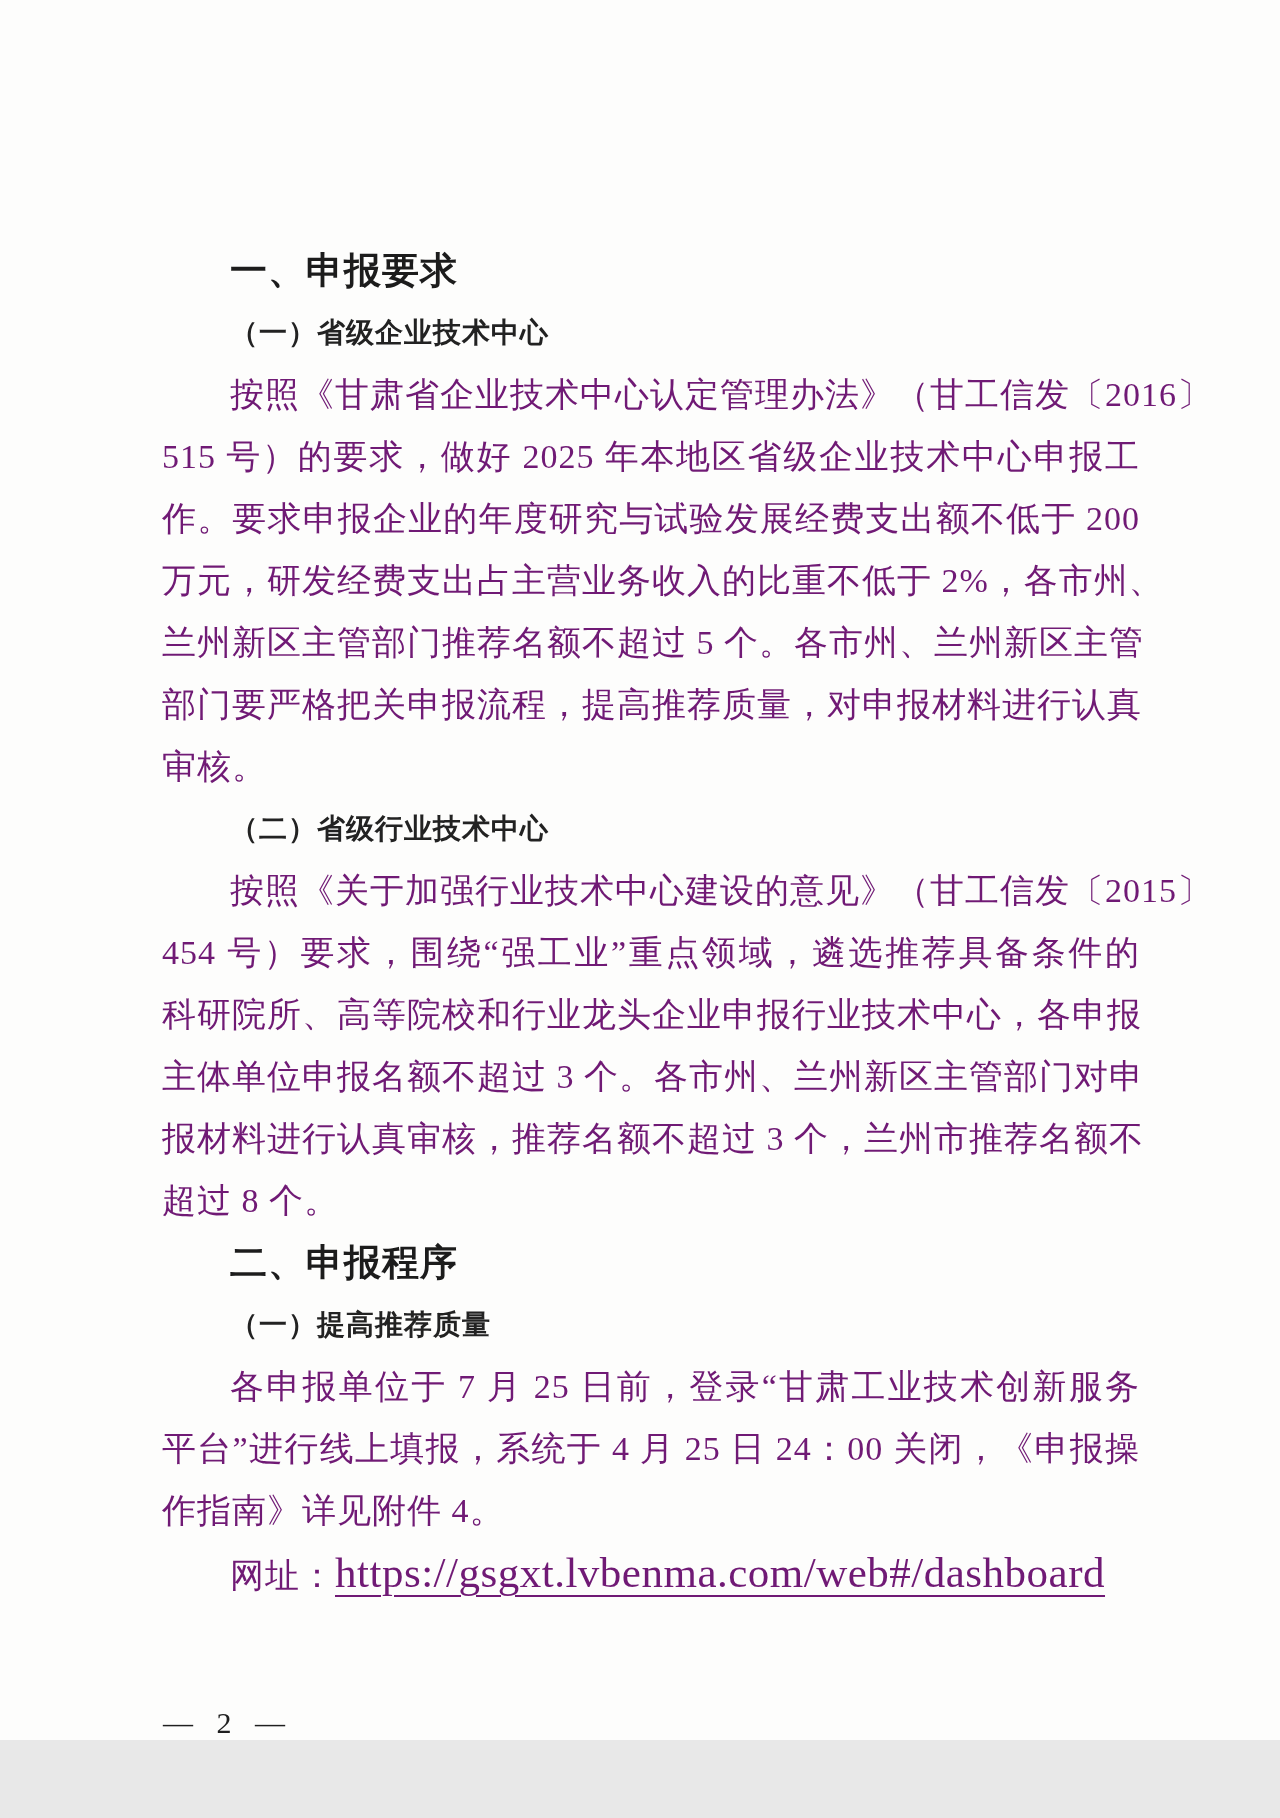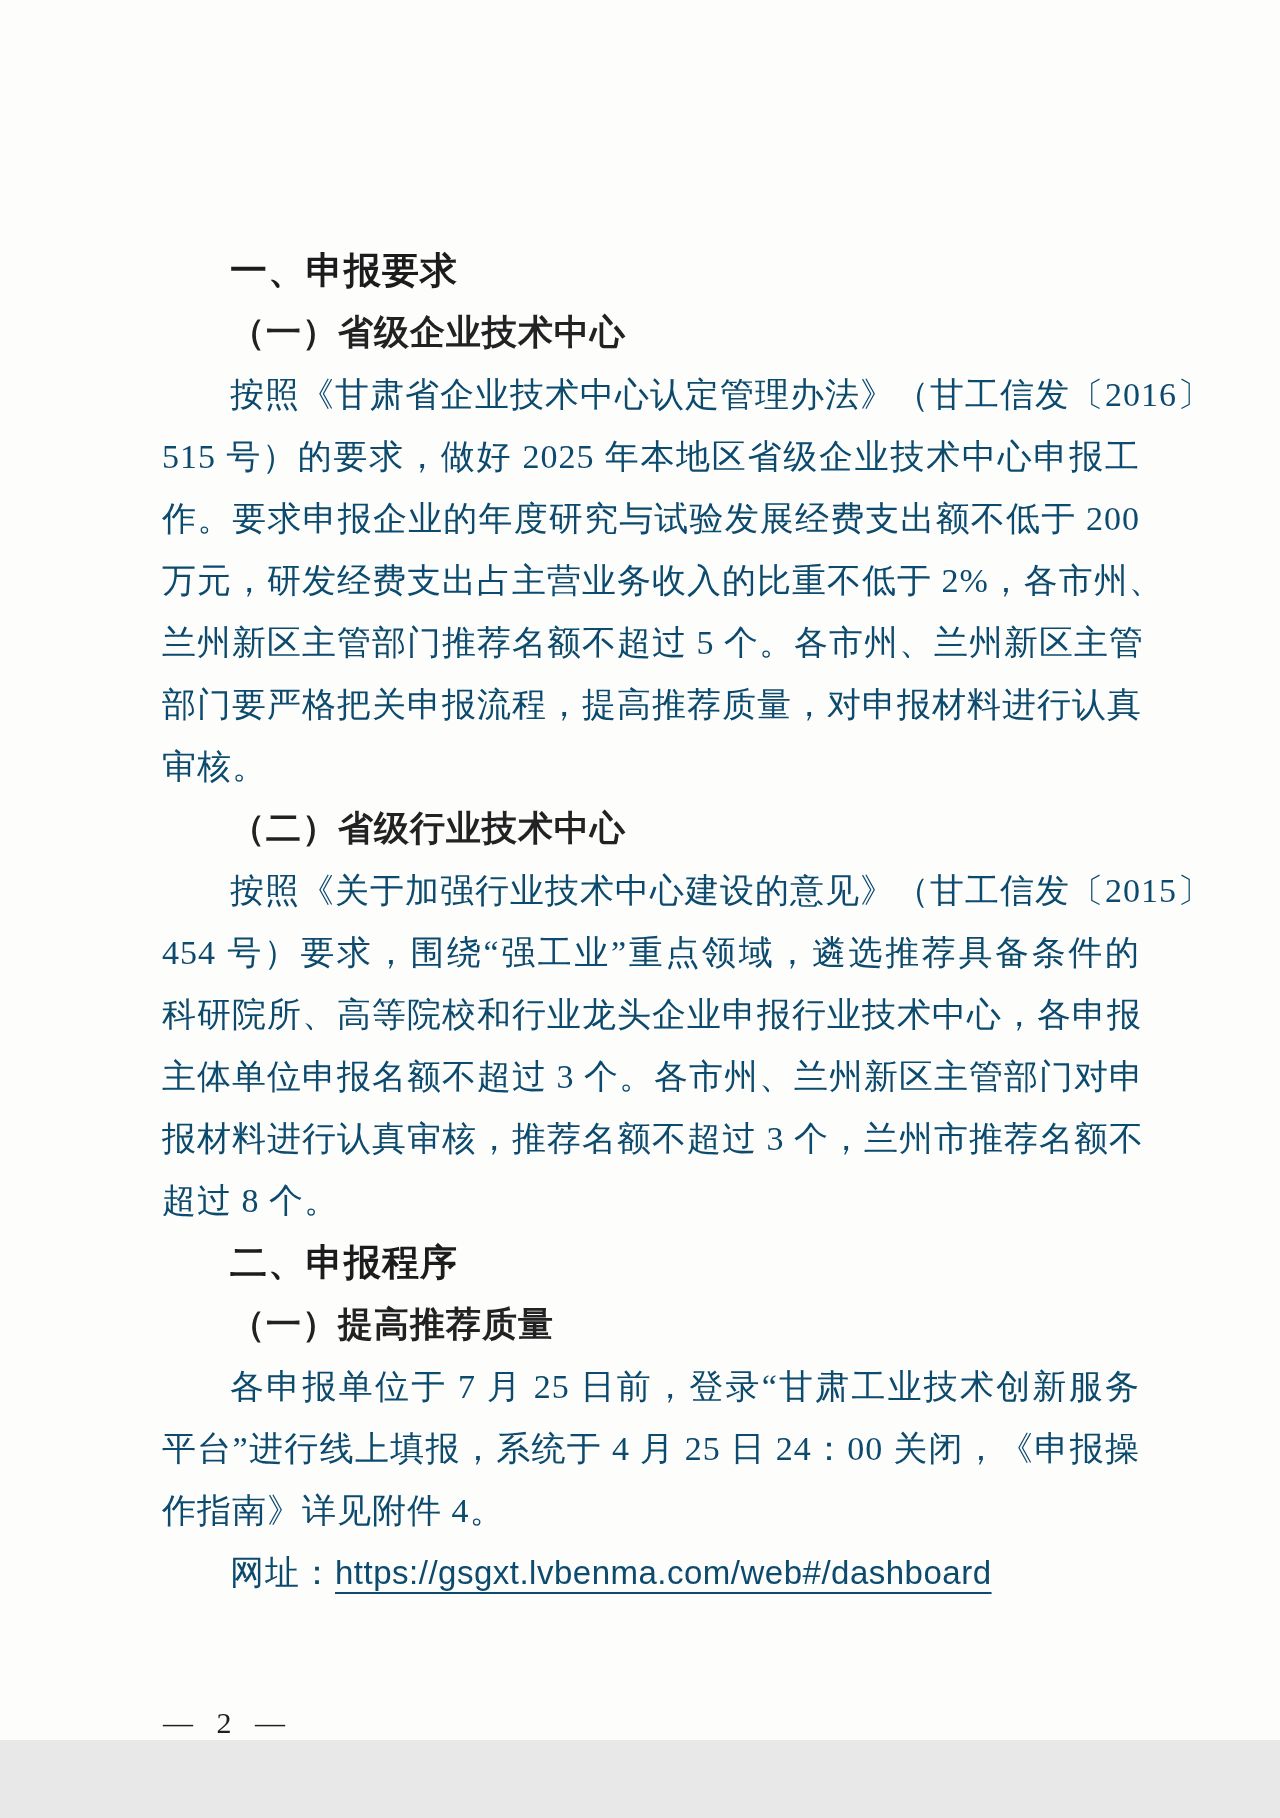--- a/index.html
+++ b/index.html
@@ -24,51 +24,51 @@
     width: 978px;
   }
   .line {
     height: 62px;
     line-height: 62px;
     font-size: 34px;
     letter-spacing: 1px;
     text-align: justify;
     text-align-last: justify;
     white-space: nowrap;
-    color: #0c4a6e;
+    color: #701a75;
   }
   .line.last {
     text-align: right;
     text-align-last: left;
   }
   .indent {
     text-indent: 68px;
   }
   .h1 {
     font-family: "Liberation Sans", "DejaVu Sans", sans-serif;
     font-weight: 700;
     font-size: 37px;
     color: #1c1c1c;
     text-align: left;
     text-align-last: left;
   }
   .sub {
     font-weight: 600;
-    font-size: 35px;
+    font-size: 28px;
     color: #222222;
     text-align: left;
     text-align-last: left;
   }
   .url-line {
     text-align: left;
     text-align-last: left;
   }
   .url {
-    font-family: Liberation Sans, sans-serif;
-    font-size: 33px;
+    font-family: Liberation Serif, serif;
+    font-size: 43px;
     text-decoration: underline;
     text-decoration-thickness: 2px;
     text-underline-offset: 8px;
     letter-spacing: 0.5px;
   }
   .pagenum {
     position: absolute;
     left: 163px;
     top: 1706px;
     font-size: 30px;

